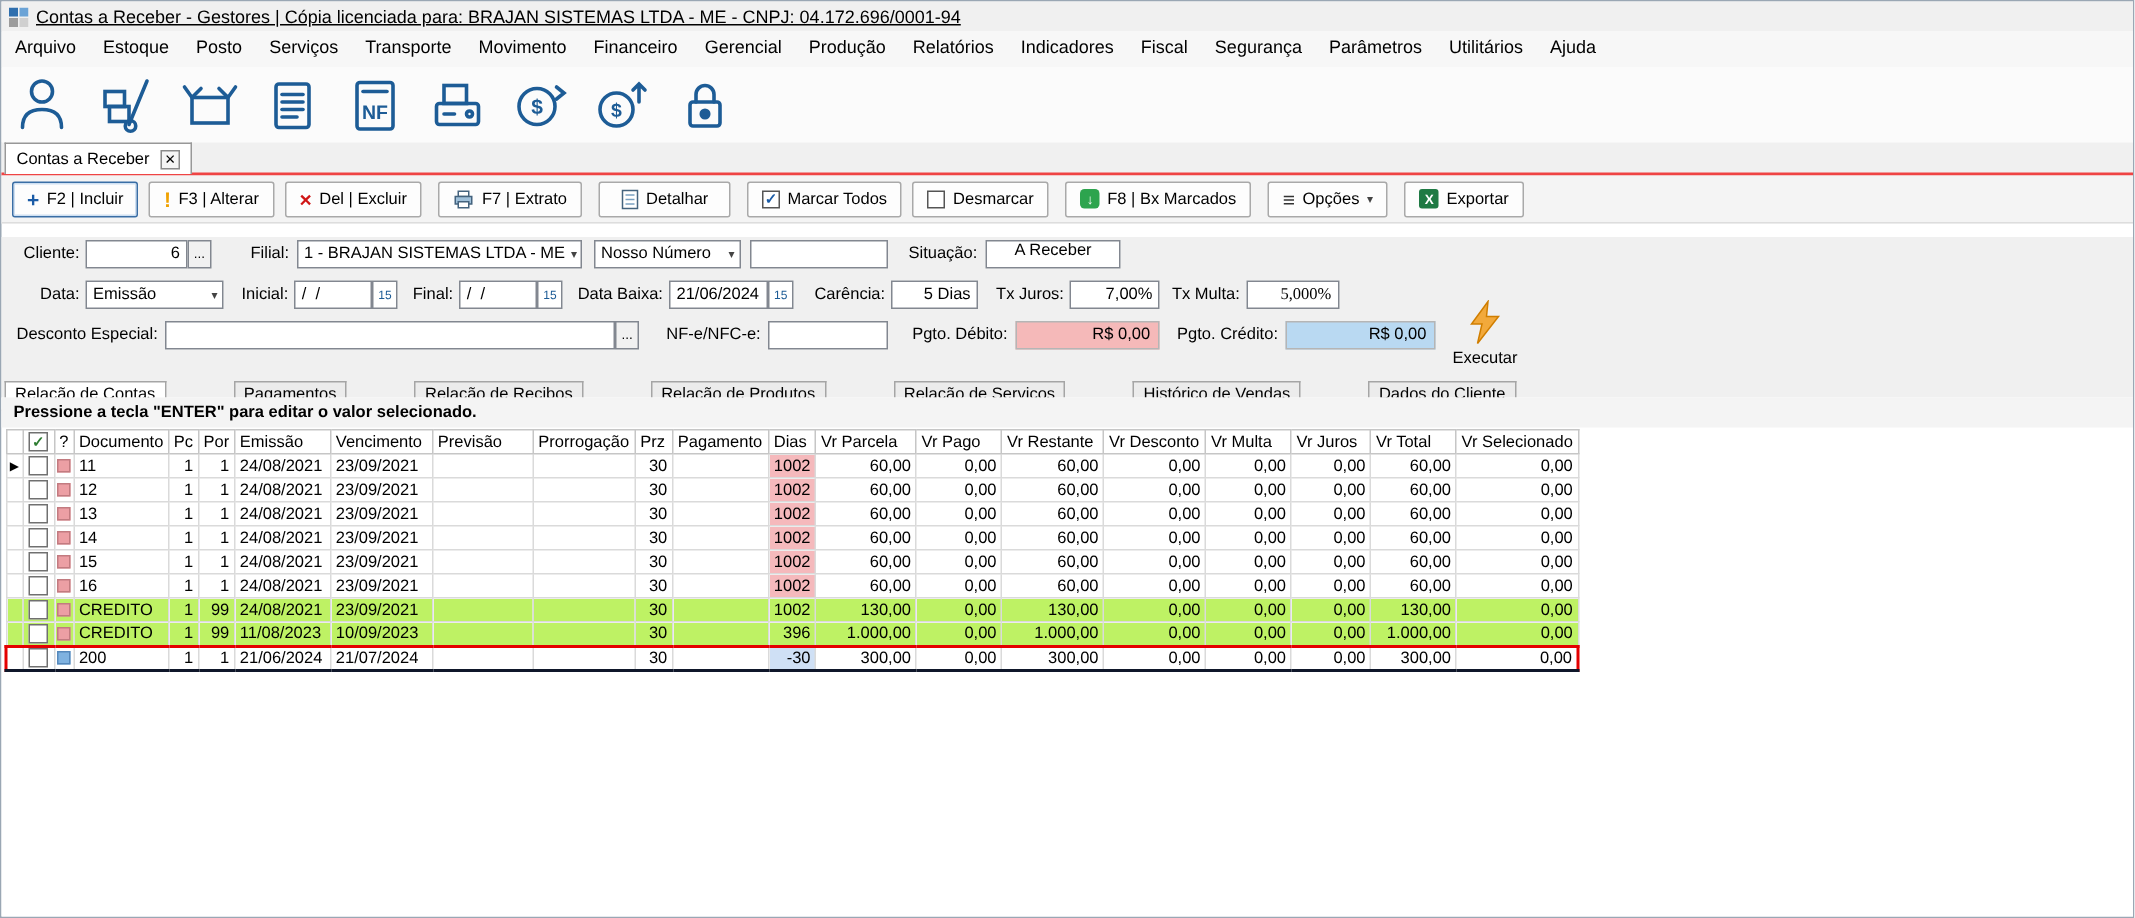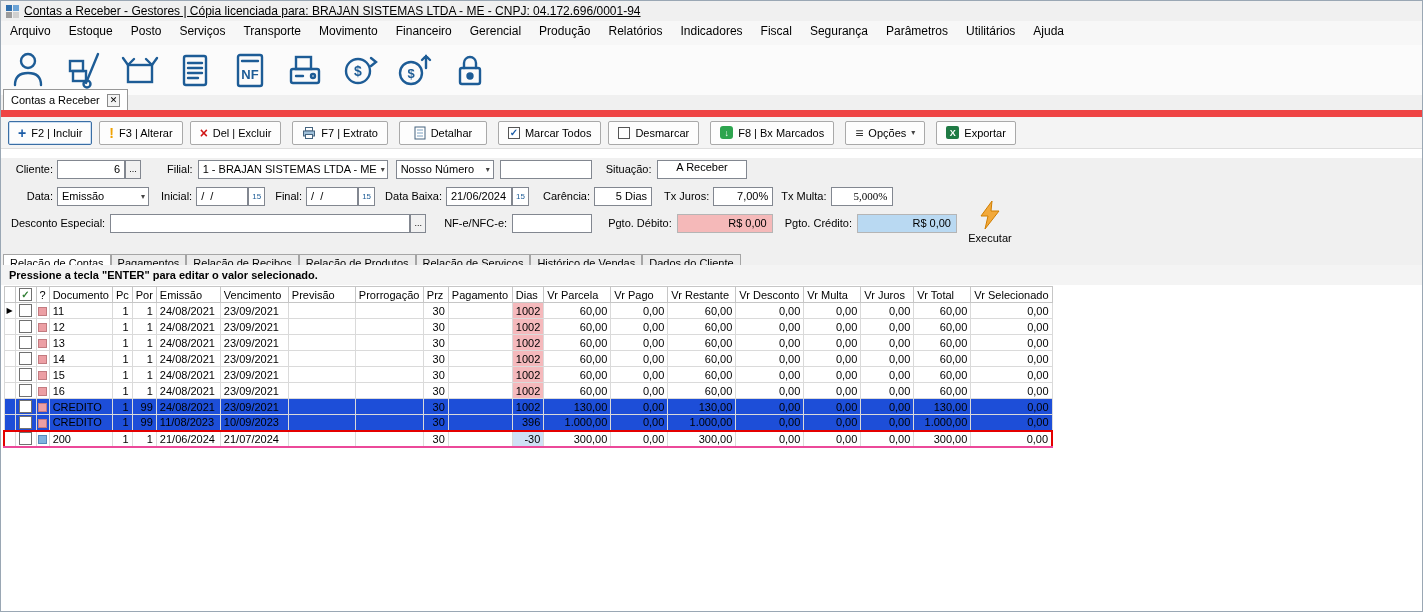--- a/index.html
+++ b/index.html
@@ -7,21 +7,21 @@
   body{font-family:"Liberation Sans",sans-serif;background:#fff;font-size:11px;color:#000;}
   .window{position:relative;width:1423px;height:612px;background:#fff;border:1px solid #9aa7b4;}
 
   .titlebar{height:20px;background:#f0f0f0;display:flex;align-items:center;gap:5px;padding-left:5px;font-size:12px;text-decoration:underline;}
   .menubar{height:24px;background:#f7f7f7;display:flex;align-items:flex-start;font-size:12px;}
   .mitem{padding:3px 9px;cursor:default;}
 
   .toolbar{height:50px;background:#fbfbfb;display:flex;align-items:center;gap:9px;padding-left:6px;}
   .ticon{width:46px;height:44px;display:flex;align-items:center;justify-content:center;}
 
-  .tabstrip{height:22px;background:#f0f0f0;display:flex;align-items:flex-end;padding-left:2px;border-bottom:7px solid #ef4444;}
+  .tabstrip{height:22px;background:#f0f0f0;display:flex;padding-left:2px;border-bottom:2px solid #ef4444;}
   .tab{height:21px;background:#fff;border:1px solid #989898;border-bottom:none;display:flex;align-items:center;font-size:11px;padding:0 7px;gap:7px;}
   .closebox{font-size:9px;line-height:11px;border:1px solid #8a8a8a;padding:0 2px;background:#f4f4f4;cursor:default;}
 
   .btnrow{height:32px;display:flex;align-items:center;gap:7px;padding-left:7px;background:#f4f4f4;border-bottom:1px solid #ddd;}
   .abtn{height:24px;border:1px solid #a9a9a9;background:#fdfdfd;font-size:11px;font-family:inherit;display:flex;align-items:center;gap:5px;padding:0 9px;border-radius:2px;cursor:default;}
   .abtn.primary{border:1px solid #3a6ea5;box-shadow:inset 0 0 0 1px #cfe0f2;}
   .ic{display:inline-flex;align-items:center;justify-content:center;font-weight:bold;}
   .ic-plus{color:#1a5ba6;font-size:14px;}
   .ic-alert{color:#f0a202;font-size:14px;}
   .ic-x{color:#d01616;font-size:14px;}
@@ -37,35 +37,35 @@
   .tin.r{text-align:right;}
   .ro{background:#e8e8e8;color:#9b9b9b;border:1px solid #aaa;display:flex;align-items:center;padding:0 5px;height:19px;overflow:hidden;white-space:nowrap;}
   .combo{height:19px;border:1px solid #828790;background:#fff;display:flex;align-items:center;justify-content:space-between;padding:0 3px 0 4px;gap:4px;overflow:hidden;white-space:nowrap;}
   .mini{height:19px;width:16px;border:1px solid #828790;background:#f1f1f1;font-size:9px;font-family:inherit;display:inline-flex;align-items:center;justify-content:center;cursor:default;}
   .cal{height:19px;width:17px;border:1px solid #828790;background:#fff;font-size:8px;font-family:inherit;color:#1d5c96;display:inline-flex;align-items:center;justify-content:center;cursor:default;}
   .moneyfield{height:19px;display:flex;align-items:center;justify-content:flex-end;padding:0 5px;border:1px solid #b5b5b5;font-size:11px;}
   .debito{background:#f5b9b9;}
   .credito{background:#b9d9f2;}
   .executar{position:absolute;left:958px;top:42px;width:62px;text-align:center;cursor:default;}
 
-  .ptabs{height:20px;background:#f0f0f0;display:flex;align-items:flex-start;padding-left:2px;border-bottom:1px solid #ababab;font-size:11px;}
+  .ptabs{height:20px;background:#f0f0f0;display:flex;align-items:flex-start;padding-left:2px;border-bottom:1px solid #ababab;font-size:11px;gap:45px;}
   .ptab{border:1px solid #a5a5a5;border-bottom:none;padding:2px 6px;background:#ececec;height:19px;white-space:nowrap;cursor:default;}
   .ptab.active{background:#fff;height:20px;margin-bottom:-1px;border-bottom:1px solid #fff;}
 
   .content{position:absolute;top:264px;left:0;right:0;bottom:0;background:#fff;}
   .hint{height:20px;display:flex;align-items:center;padding-left:8px;font-weight:bold;background:#f4f4f4;}
 
   .gridwrap{margin:1px 0 0 2px;}
   table.grid{border-collapse:collapse;table-layout:fixed;font-size:11px;}
   .grid th{background:#fff;border:1px solid #c6c6c6;font-weight:normal;text-align:left;padding:1px 3px;height:16px;overflow:hidden;white-space:nowrap;}
   .grid td{border:1px solid #dadada;padding:0 3px;height:16px;overflow:hidden;white-space:nowrap;background:#fff;}
   .grid td.c{text-align:center;padding:0;}
   .grid td.al-r{text-align:right;}
-  tr.row-blue td{background:#1d4ed8;}
-  tr.row-selected td{border-top:2px solid #e40000;border-bottom:2px solid #ec4899;}
+  tr.row-blue td{background:#bef264;}
+  tr.row-selected td{border-top:2px solid #e40000;border-bottom:2px solid #0f172a;}
   tr.row-selected td:first-child{border-left:2px solid #e40000;}
   tr.row-selected td:last-child{border-right:2px solid #e40000;}
   td.dias-pink{background:#f5b9bc;}
   td.dias-blue{background:#cfe0f5;}
   .cb{width:13px;height:13px;border:1px solid #707070;background:#fff;display:inline-flex;align-items:center;justify-content:center;font-size:10px;color:#2e7d32;font-weight:bold;vertical-align:middle;}
   .mark{display:inline-block;width:9px;height:9px;vertical-align:middle;}
   .mark.red{background:#ec9fa4;border:1px solid #c27b80;}
   .mark.blue{background:#7fb2e0;border:1px solid #5588bb;}
   td.cur{font-size:8px;text-align:center;padding:0;}
 </style>

